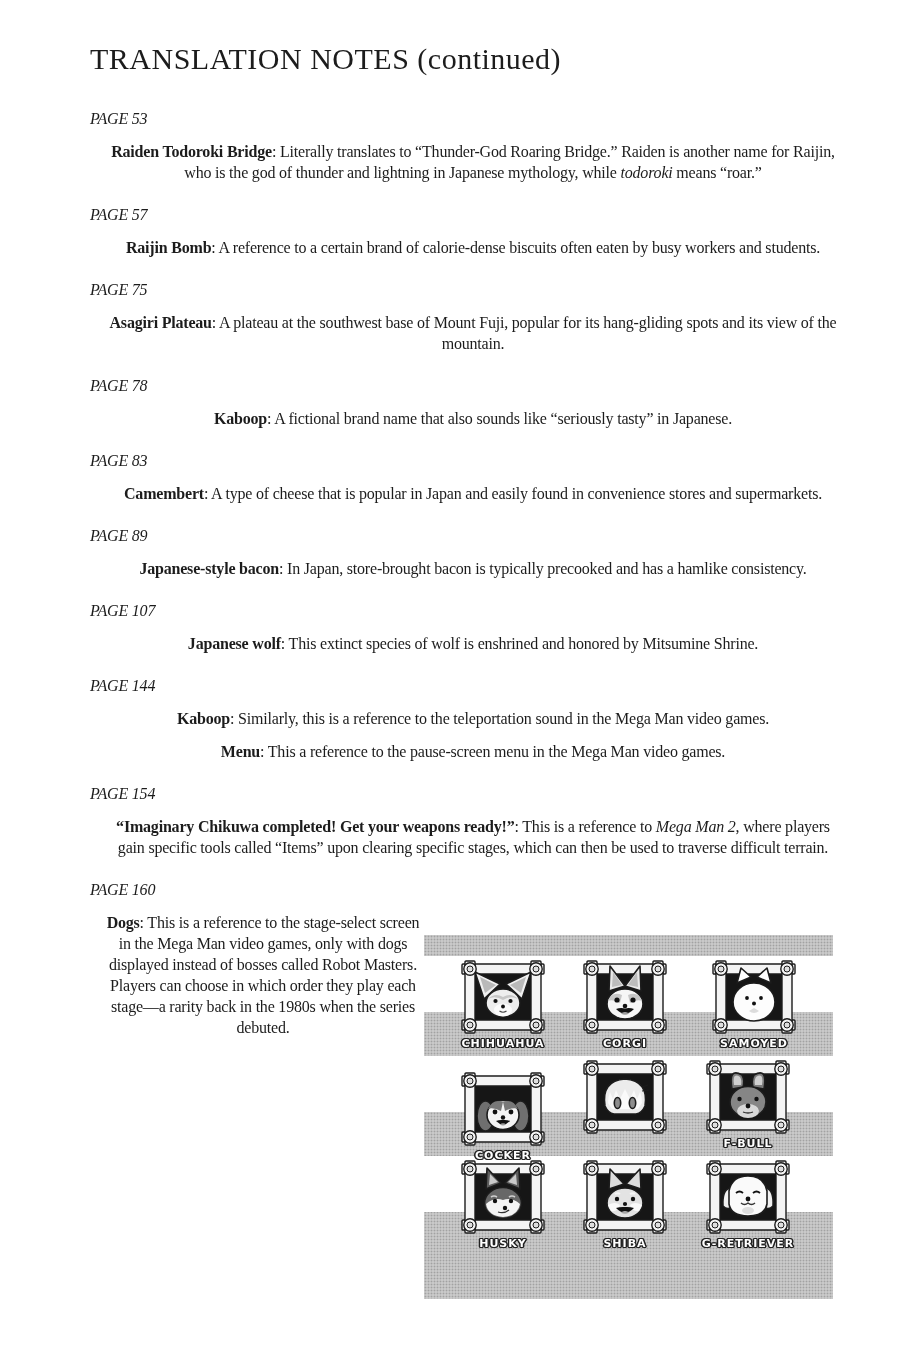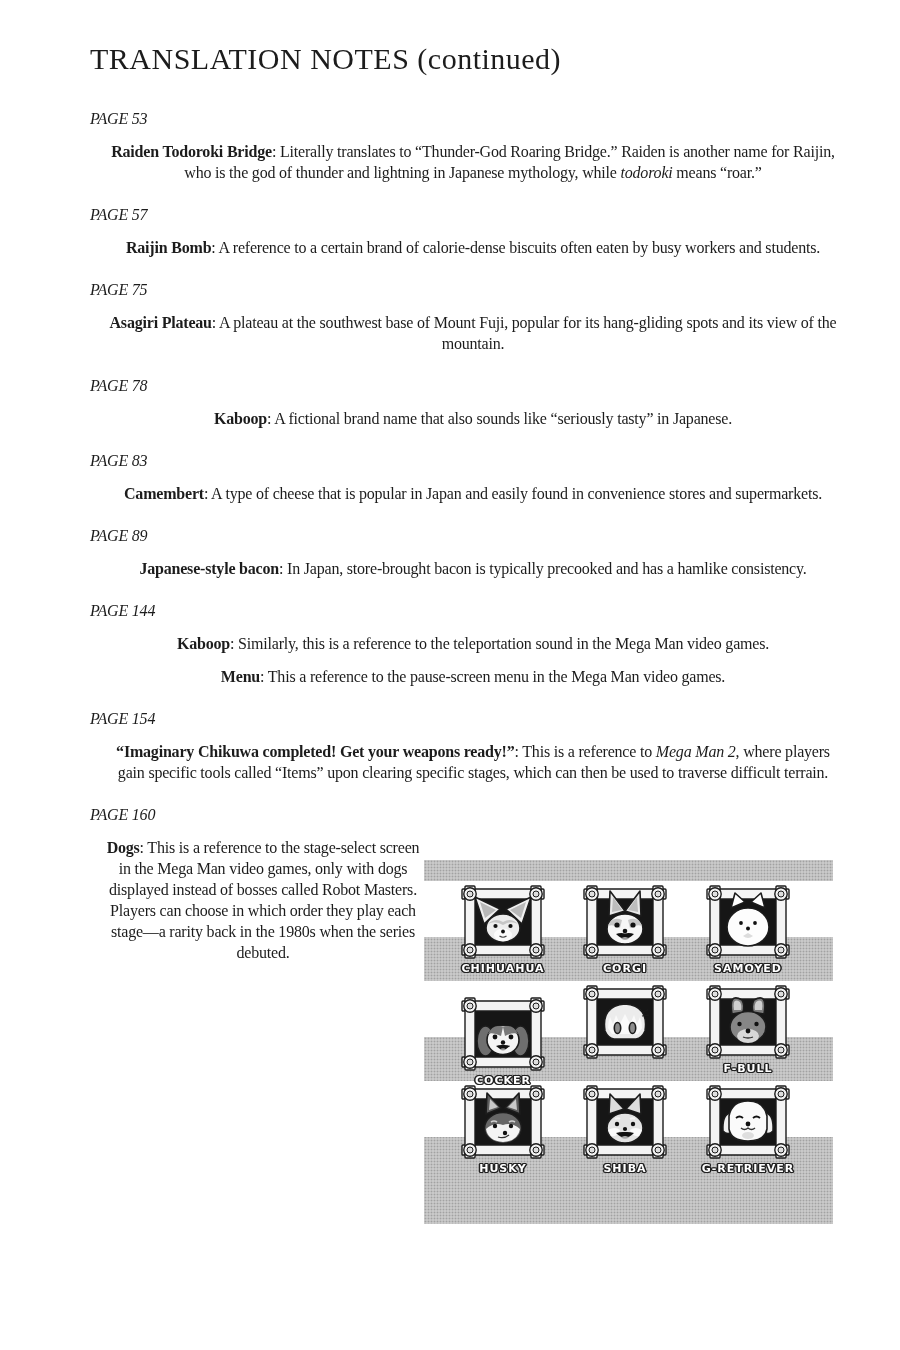--- a/index.html
+++ b/index.html
@@ -64,20 +64,24 @@
       </section>
       <section class="note">
         <div class="page-head">PAGE 83</div>
         <p class="note-text"><span class="b">Camembert</span><span>: A type of cheese that is popular in Japan and easily found in convenience stores and supermarkets.</span></p>
       </section>
       <section class="note">
         <div class="page-head">PAGE 89</div>
         <p class="note-text"><span class="b">Japanese-style bacon</span><span>: In Japan, store-brought bacon is typically precooked and has a hamlike consistency.</span></p>
       </section>
       <section class="note">
+        <div class="page-head">PAGE 107</div>
+        <p class="note-text"><span class="b">Japanese wolf</span><span>: This extinct species of wolf is enshrined and honored by Mitsumine Shrine.</span></p>
+      </section>
+      <section class="note">
         <div class="page-head">PAGE 144</div>
         <p class="note-text"><span class="b">Kaboop</span><span>: Similarly, this is a reference to the teleportation sound in the Mega Man video games.</span></p>
         <p class="note-text"><span class="b">Menu</span><span>: This a reference to the pause-screen menu in the Mega Man video games.</span></p>
       </section>
       <section class="note">
         <div class="page-head">PAGE 154</div>
         <p class="note-text"><span class="b">“Imaginary Chikuwa completed! Get your weapons ready!”</span><span>: This is a reference to </span><span class="i">Mega Man 2</span><span>, where players gain specific tools called “Items” upon clearing specific stages, which can then be used to traverse difficult terrain.</span></p>
       </section>
       <section class="note note-wrap">
         <div class="page-head">PAGE 160</div>
@@ -146,21 +150,21 @@
               <circle cx="10" cy="10" r="3" fill="#dfdfdf" stroke="#1c1c1c" stroke-width="1"></circle>
               <circle cx="76" cy="10" r="6.2" fill="#f4f4f4" stroke="#1c1c1c" stroke-width="1.4"></circle>
               <circle cx="76" cy="10" r="3" fill="#dfdfdf" stroke="#1c1c1c" stroke-width="1"></circle>
               <circle cx="10" cy="66" r="6.2" fill="#f4f4f4" stroke="#1c1c1c" stroke-width="1.4"></circle>
               <circle cx="10" cy="66" r="3" fill="#dfdfdf" stroke="#1c1c1c" stroke-width="1"></circle>
               <circle cx="76" cy="66" r="6.2" fill="#f4f4f4" stroke="#1c1c1c" stroke-width="1.4"></circle>
               <circle cx="76" cy="66" r="3" fill="#dfdfdf" stroke="#1c1c1c" stroke-width="1"></circle>
             </svg>
             <div class="cell-label">CORGI</div>
           </div>
-          <div class="stage-cell" style="left: 281px; top: 24px;">
+          <div class="stage-cell" style="left: 287px; top: 24px;">
             <svg viewBox="0 0 86 76" width="86" height="76">
               <rect x="8" y="8" width="70" height="60" fill="#161616"></rect>
               <g fill="#f4f4f4" stroke="#1c1c1c" stroke-width="1.4">
                 <rect x="2" y="5" width="82" height="10" rx="1"></rect>
                 <rect x="2" y="61" width="82" height="10" rx="1"></rect>
                 <rect x="5" y="2" width="10" height="72" rx="1"></rect>
                 <rect x="71" y="2" width="10" height="72" rx="1"></rect>
               </g>
               <g stroke="#1c1c1c" stroke-width="1.6" stroke-linejoin="round">
 <path d="M26 24 L30 9 L40 18 Z" fill="#ffffff"></path>

